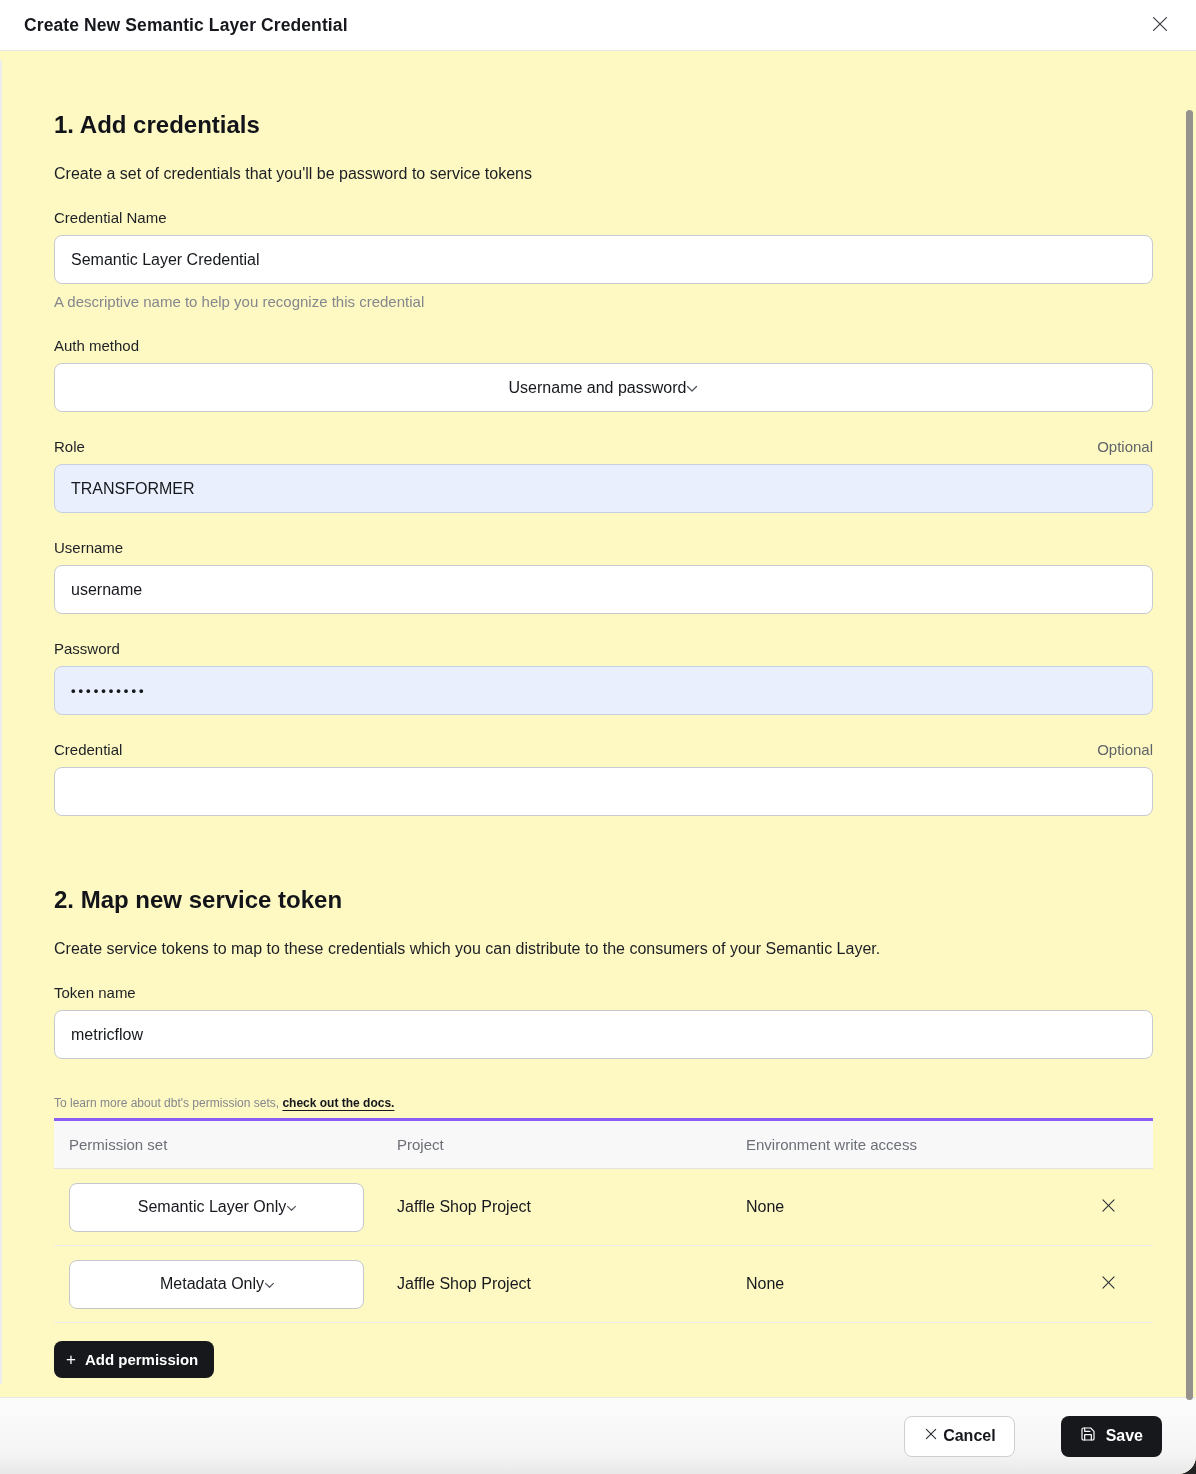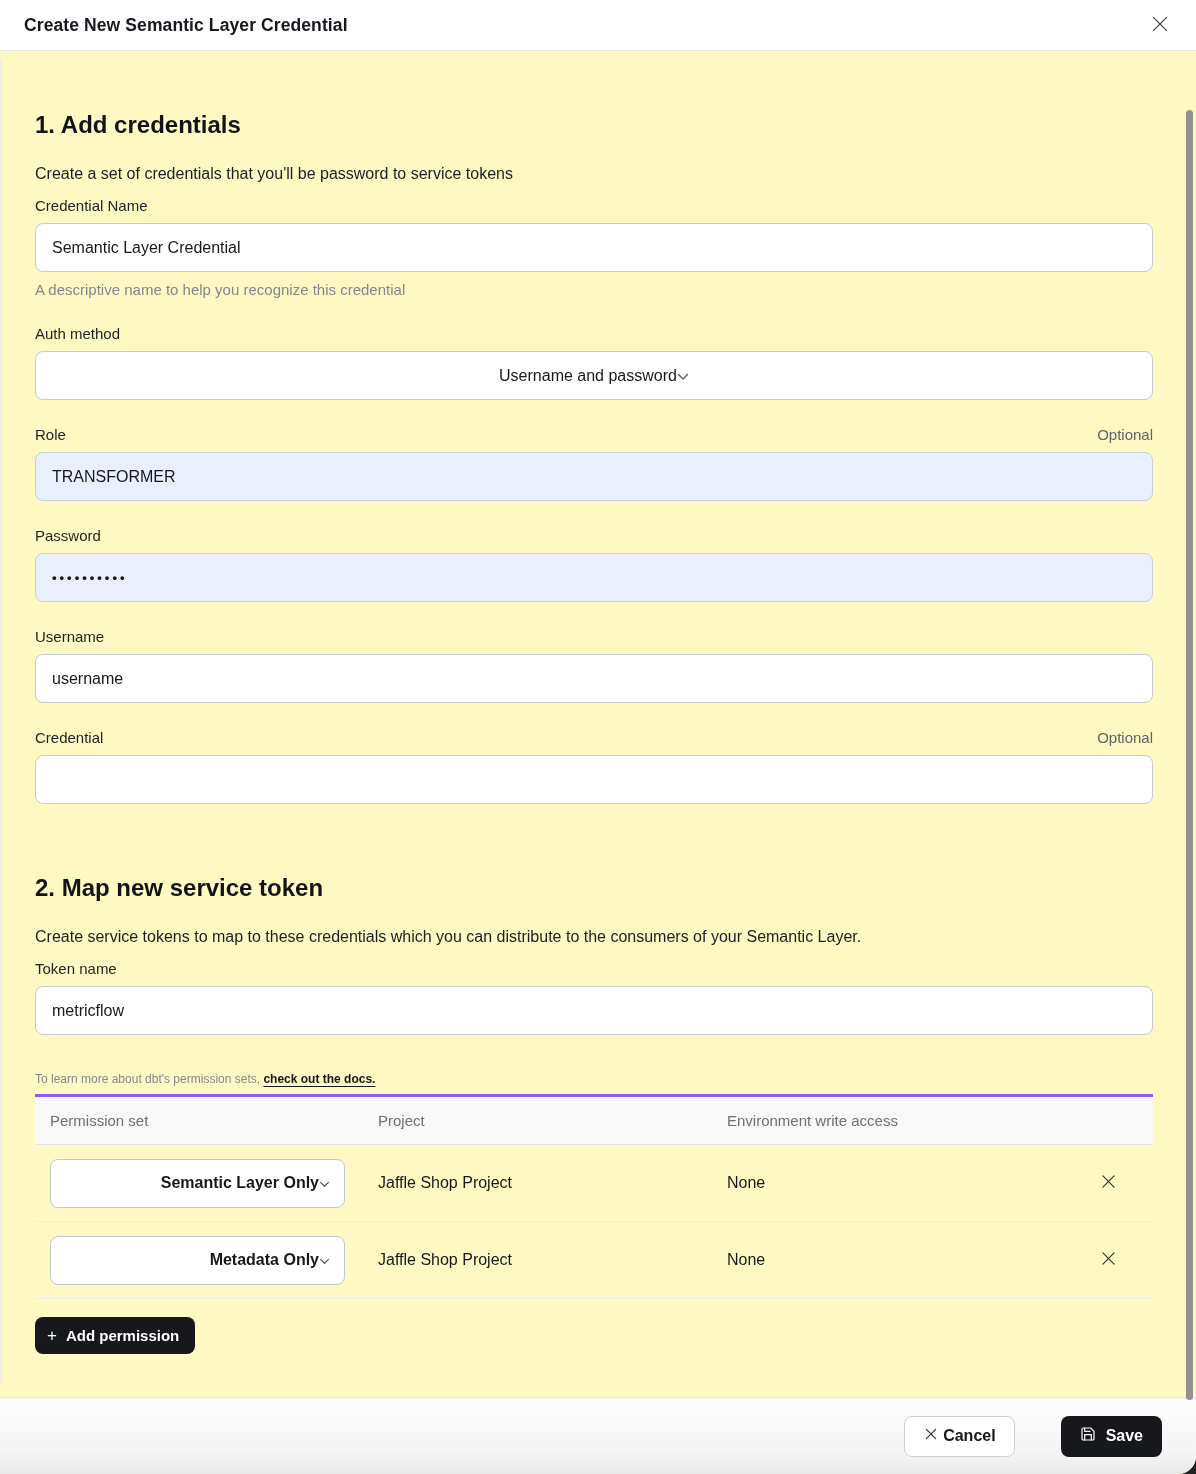--- a/index.html
+++ b/index.html
@@ -29,26 +29,26 @@
     padding: 0 22px 0 24px;
     border-bottom: 1px solid #e7e7e7;
     background: #fff;
   }
   .modal-title { font-size: 17.5px; font-weight: 700; letter-spacing: .1px; }
   .close-btn {
     width: 28px; height: 28px; display: flex; align-items: center; justify-content: center;
     cursor: pointer; background: none; border: none;
   }
   
-  .modal-body { padding: 0 43px 0 35px; }
+  .modal-body { padding: 0 43px 0 54px; }
   .section-heading { font-size: 24px; font-weight: 700; margin-top: 60px; color: #121419; }
   .section-heading.second { margin-top: 70px; }
   .section-desc { font-size: 16px; margin-top: 26px; color: #1b1e24; }
   .field { margin-top: 26px; }
-  .field.first { margin-top: 14px; }
+  .field.first { margin-top: 26px; }
   .field.auth { margin-top: 27px; }
   .field-label-row {
     display: flex; justify-content: space-between; align-items: baseline;
     margin-bottom: 9px;
   }
   .field-label { font-size: 15px; font-weight: 500; color: #1d2025; }
   .optional-tag { font-size: 15px; color: #5f6469; }
   .text-input {
     width: 100%; height: 49px;
     border: 1px solid #c7cad0; border-radius: 8px;
@@ -79,22 +79,22 @@
   .perm-header-cell { font-size: 15px; color: #6b6f76; }
   .perm-row {
     display: grid; grid-template-columns: 328px 349px 1fr 60px;
     align-items: center; height: 77px;
     border-bottom: 1px solid #ececec;
     padding: 0 15px;
   }
   .perm-select {
     width: 295px; height: 49px;
     border: 1px solid #c4c7cc; border-radius: 8px;
-    padding: 0 14px 0 16px; font-size: 16px; font-weight: 700;
-    display: flex; align-items: center; justify-content: flex-end;
+    padding: 0 14px 0 16px; font-size: 16px; font-weight: 400;
+    display: flex; align-items: center; justify-content: center;
     background: #fff; cursor: pointer;
   }
   .perm-cell { font-size: 16px; color: #16181d; }
   .row-remove {
     width: 32px; height: 32px; display: flex; align-items: center; justify-content: center;
     background: none; border: none; cursor: pointer; justify-self: center;
   }
   .add-permission-btn {
     margin-top: 18px;
     height: 37px; padding: 0 16px 0 12px;
@@ -182,30 +182,30 @@
     <div class="field">
       <div class="field-label-row">
         <span class="field-label">Role</span>
         <span class="optional-tag">Optional</span>
       </div>
       <input class="text-input highlight" type="text" value="TRANSFORMER" style="">
     </div>
 
     <div class="field">
       <div class="field-label-row">
+        <span class="field-label">Username</span>
+      </div>
+      <input class="text-input" type="text" value="username" style="">
+    </div>
+
+    <div class="field">
+      <div class="field-label-row">
         <span class="field-label">Password</span>
       </div>
       <input class="text-input highlight password" type="text" value="••••••••••" style="">
-    </div>
-
-    <div class="field">
-      <div class="field-label-row">
-        <span class="field-label">Username</span>
-      </div>
-      <input class="text-input" type="text" value="username" style="">
     </div>
 
     <div class="field">
       <div class="field-label-row">
         <span class="field-label">Credential</span>
         <span class="optional-tag">Optional</span>
       </div>
       <input class="text-input" type="text" value="" style="">
     </div>
 

